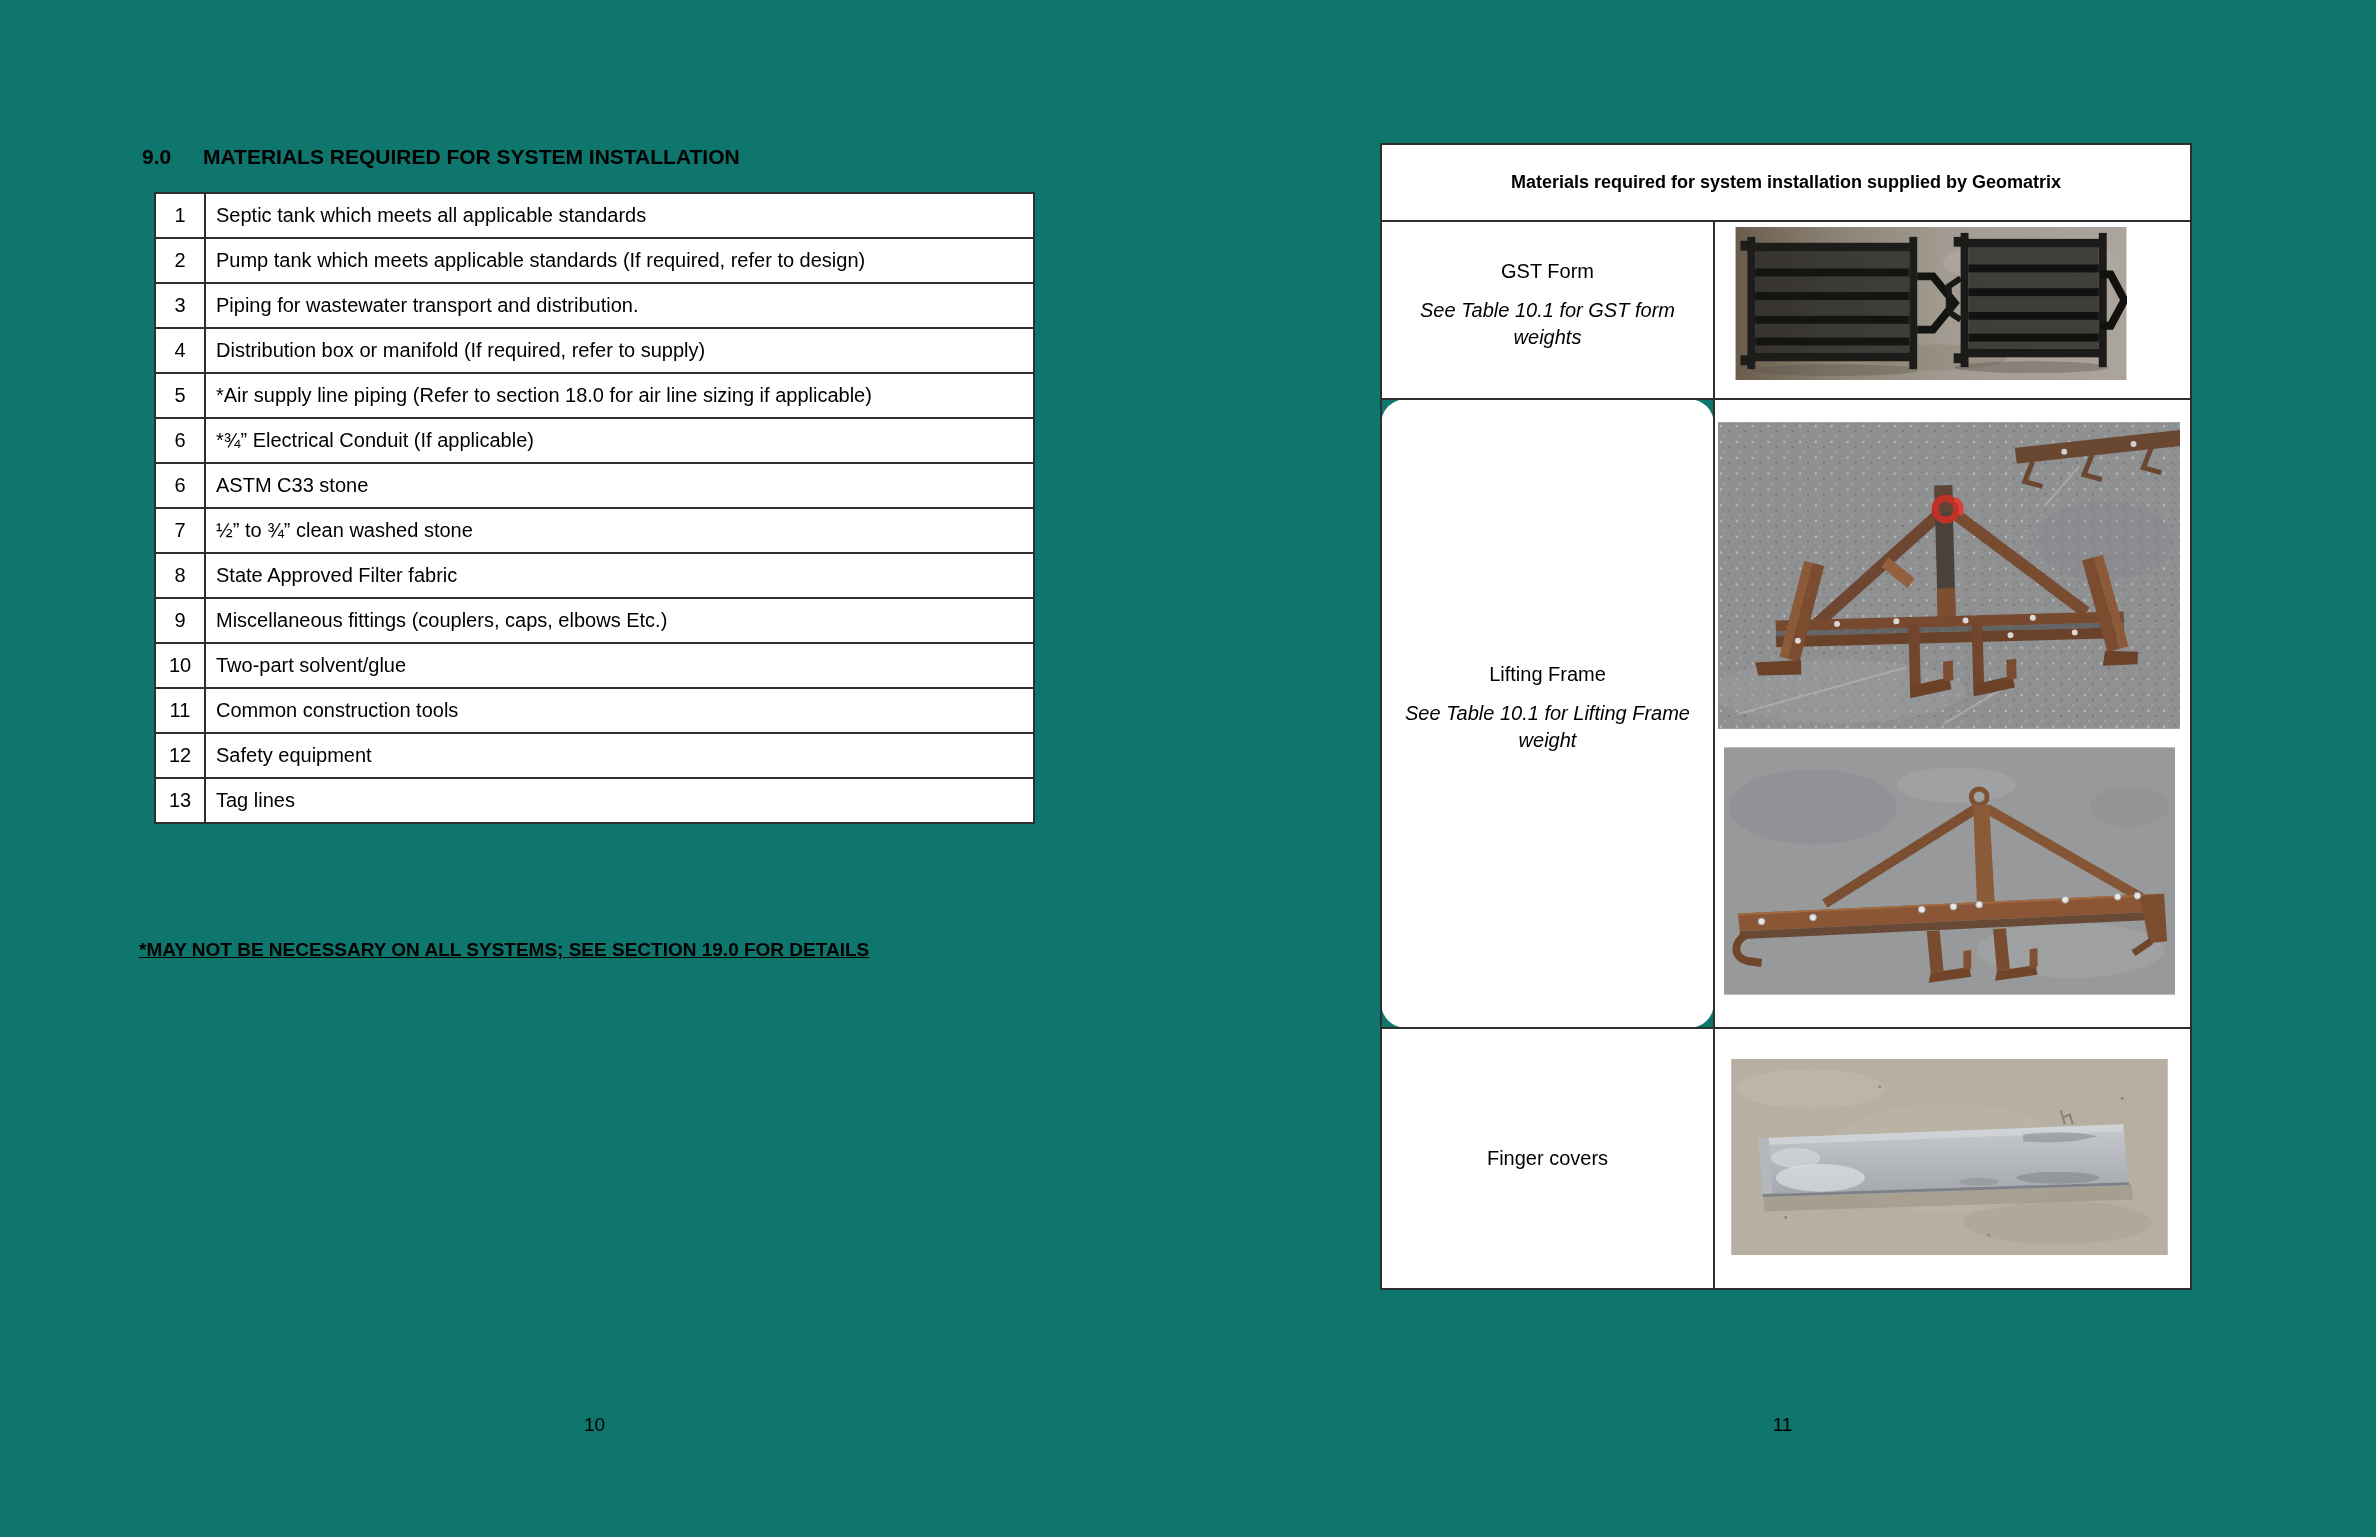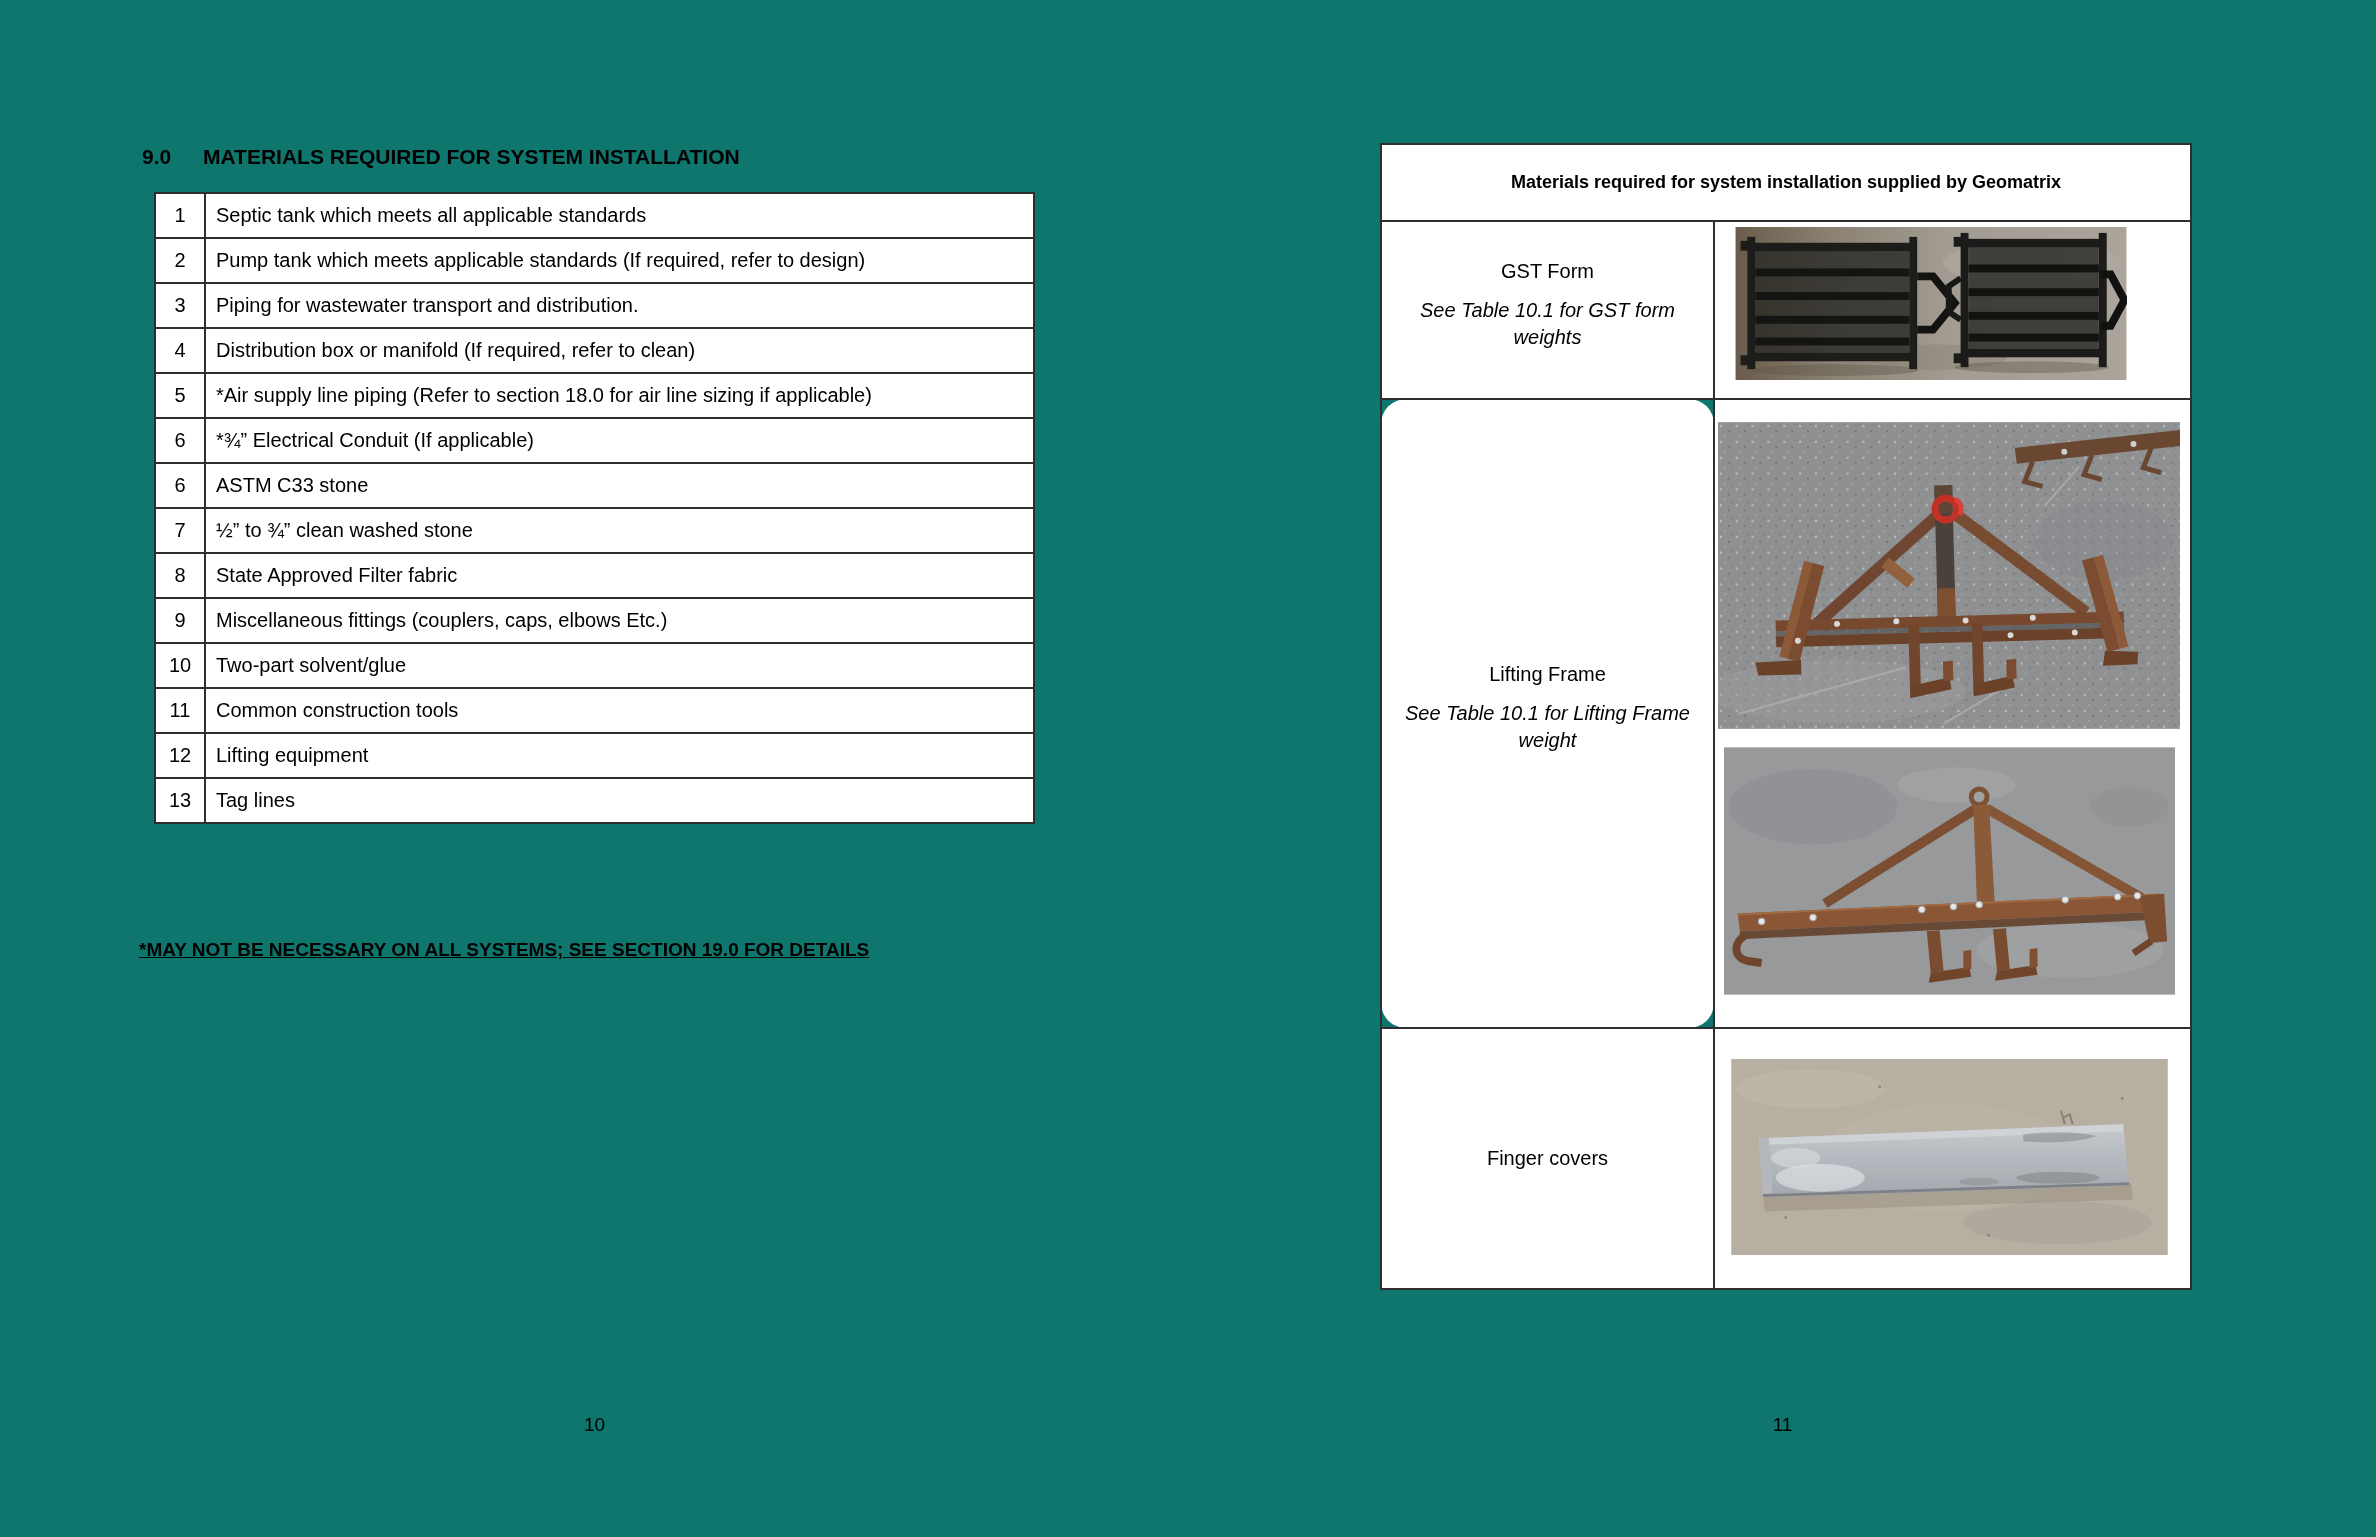--- a/index.html
+++ b/index.html
@@ -53,21 +53,21 @@
     <tr>
           <td class="num">2</td>
           <td class="txt">Pump tank which meets applicable standards (If required, refer to design)</td>
         </tr>
     <tr>
           <td class="num">3</td>
           <td class="txt">Piping for wastewater transport and distribution.</td>
         </tr>
     <tr>
           <td class="num">4</td>
-          <td class="txt">Distribution box or manifold (If required, refer to clean)</td>
+          <td class="txt">Distribution box or manifold (If required, refer to supply)</td>
         </tr>
     <tr>
           <td class="num">5</td>
           <td class="txt">*Air supply line piping (Refer to section 18.0 for air line sizing if applicable)</td>
         </tr>
     <tr>
           <td class="num">6</td>
           <td class="txt">*¾” Electrical Conduit (If applicable)</td>
         </tr>
     <tr>
@@ -89,21 +89,21 @@
     <tr>
           <td class="num">10</td>
           <td class="txt">Two-part solvent/glue</td>
         </tr>
     <tr>
           <td class="num">11</td>
           <td class="txt">Common construction tools</td>
         </tr>
     <tr>
           <td class="num">12</td>
-          <td class="txt">Lifting equipment</td>
+          <td class="txt">Safety equipment</td>
         </tr>
     <tr>
           <td class="num">13</td>
           <td class="txt">Tag lines</td>
         </tr>
   </tbody>
     </table>
 
   <div class="footnote">*MAY NOT BE NECESSARY ON ALL SYSTEMS; SEE SECTION 19.0 FOR DETAILS</div>
   <div class="pagenum" id="pn-left">10</div>

